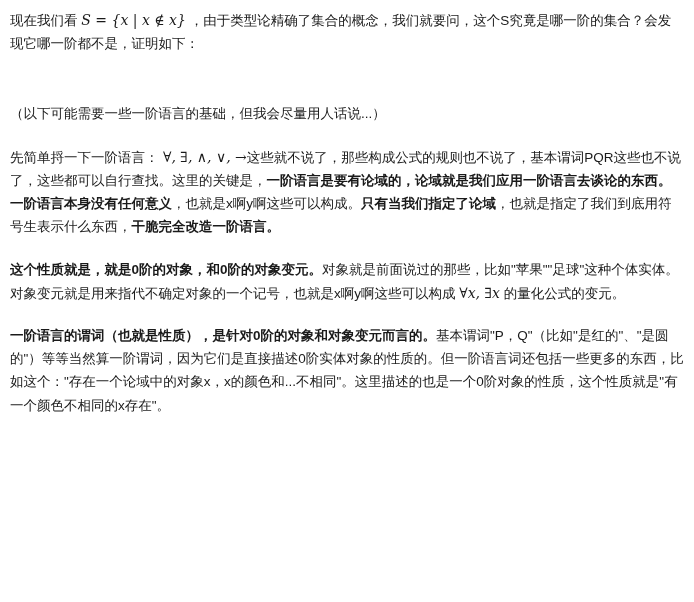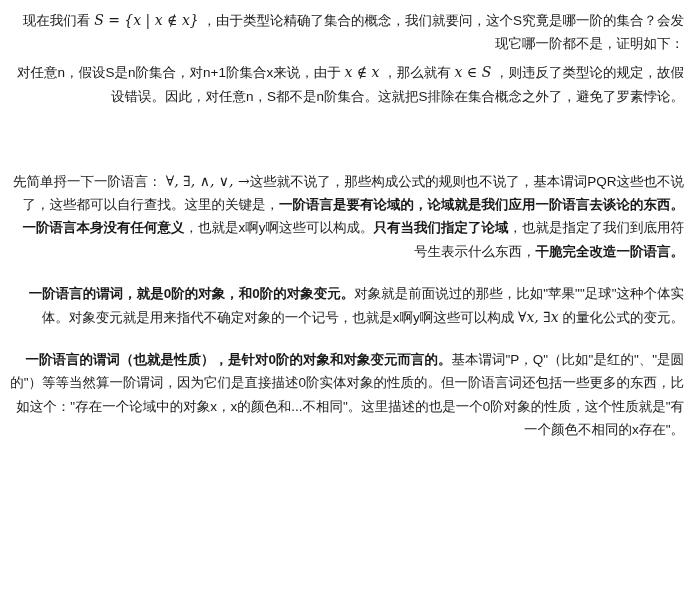--- a/index.html
+++ b/index.html
@@ -16,21 +16,21 @@
     color: #1a1a1a;
     overflow: hidden;
   }
   .page {
     padding: 8px 10px 0 10px;
     box-sizing: border-box;
     width: 694px;
   }
   p {
     margin: 0 0 4px 0;
-    text-align: right;
+    text-align: left;
   }
   .para {
     margin-bottom: 5px;
   }
   .spacer {
     height: 14px;
   }
   .b {
     font-weight: bold;
   }
@@ -39,24 +39,24 @@
     font-style: italic;
     font-size: 14px;
   }
 </style>
 </head>
 <body>
 
 <div class="page">
   <div id="content">
       <p class="para"><span>现在我们看 </span><span class="math">S = {x | x ∉ x}</span><span> ，由于类型论精确了集合的概念，我们就要问，这个S究竟是哪一阶的集合？会发现它哪一阶都不是，证明如下：</span></p>
-      <p class="para"><span>对任意n，假设S是n阶集合，对n+1阶集合x来说，由于 </span><span class="math">x ∉ x</span><span> ，那么就有 </span><span class="math">x ∈ S</span><span> ，则违反了类型论的规定，故假设错误。因此，对任意n，S都不是n阶集合。这就把S排除在集合概念之外了，避免了罗素悖论。</span></p>
       <div class="spacer"></div>
       <div class="spacer"></div>
       <div class="spacer"></div>
+      <p class="para"><span>（以下可能需要一些一阶语言的基础，但我会尽量用人话说...）</span></p>
       <div class="spacer"></div>
       <p class="para"><span>先简单捋一下一阶语言：</span><span class="math"> ∀, ∃, ∧, ∨, →</span><span>这些就不说了，那些构成公式的规则也不说了，基本谓词PQR这些也不说了，这些都可以自行查找。这里的关键是，</span><span class="b">一阶语言是要有论域的，论域就是我们应用一阶语言去谈论的东西。一阶语言本身没有任何意义</span><span>，也就是x啊y啊这些可以构成。</span><span class="b">只有当我们指定了论域</span><span>，也就是指定了我们到底用符号生表示什么东西，</span><span class="b">干脆完全改造一阶语言。</span></p>
       <div class="spacer"></div>
-      <p class="para"><span class="b">一阶语言的谓词，就是0阶的对象，和0阶的对象变元。</span><span>对象就是前面说过的那些，比如"苹果""足球"这种个体实体。对象变元就是用来指代不确定对象的一个记号，也就是x啊y啊这些可以构成 </span><span class="math">∀x, ∃x</span><span> 的量化公式的变元。</span></p>
+      <p class="para"><span class="b">这个性质就是，就是0阶的对象，和0阶的对象变元。</span><span>对象就是前面说过的那些，比如"苹果""足球"这种个体实体。对象变元就是用来指代不确定对象的一个记号，也就是x啊y啊这些可以构成 </span><span class="math">∀x, ∃x</span><span> 的量化公式的变元。</span></p>
       <div class="spacer"></div>
       <p class="para"><span class="b">一阶语言的谓词（也就是性质），是针对0阶的对象和对象变元而言的。</span><span>基本谓词"P，Q"（比如"是红的"、"是圆的"）等等当然算一阶谓词，因为它们是直接描述0阶实体对象的性质的。但一阶语言词还包括一些更多的东西，比如这个："存在一个论域中的对象x，x的颜色和...不相同"。这里描述的也是一个0阶对象的性质，这个性质就是"有一个颜色不相同的x存在"。</span></p>
     </div>
 </div>
 
 </body></html>

